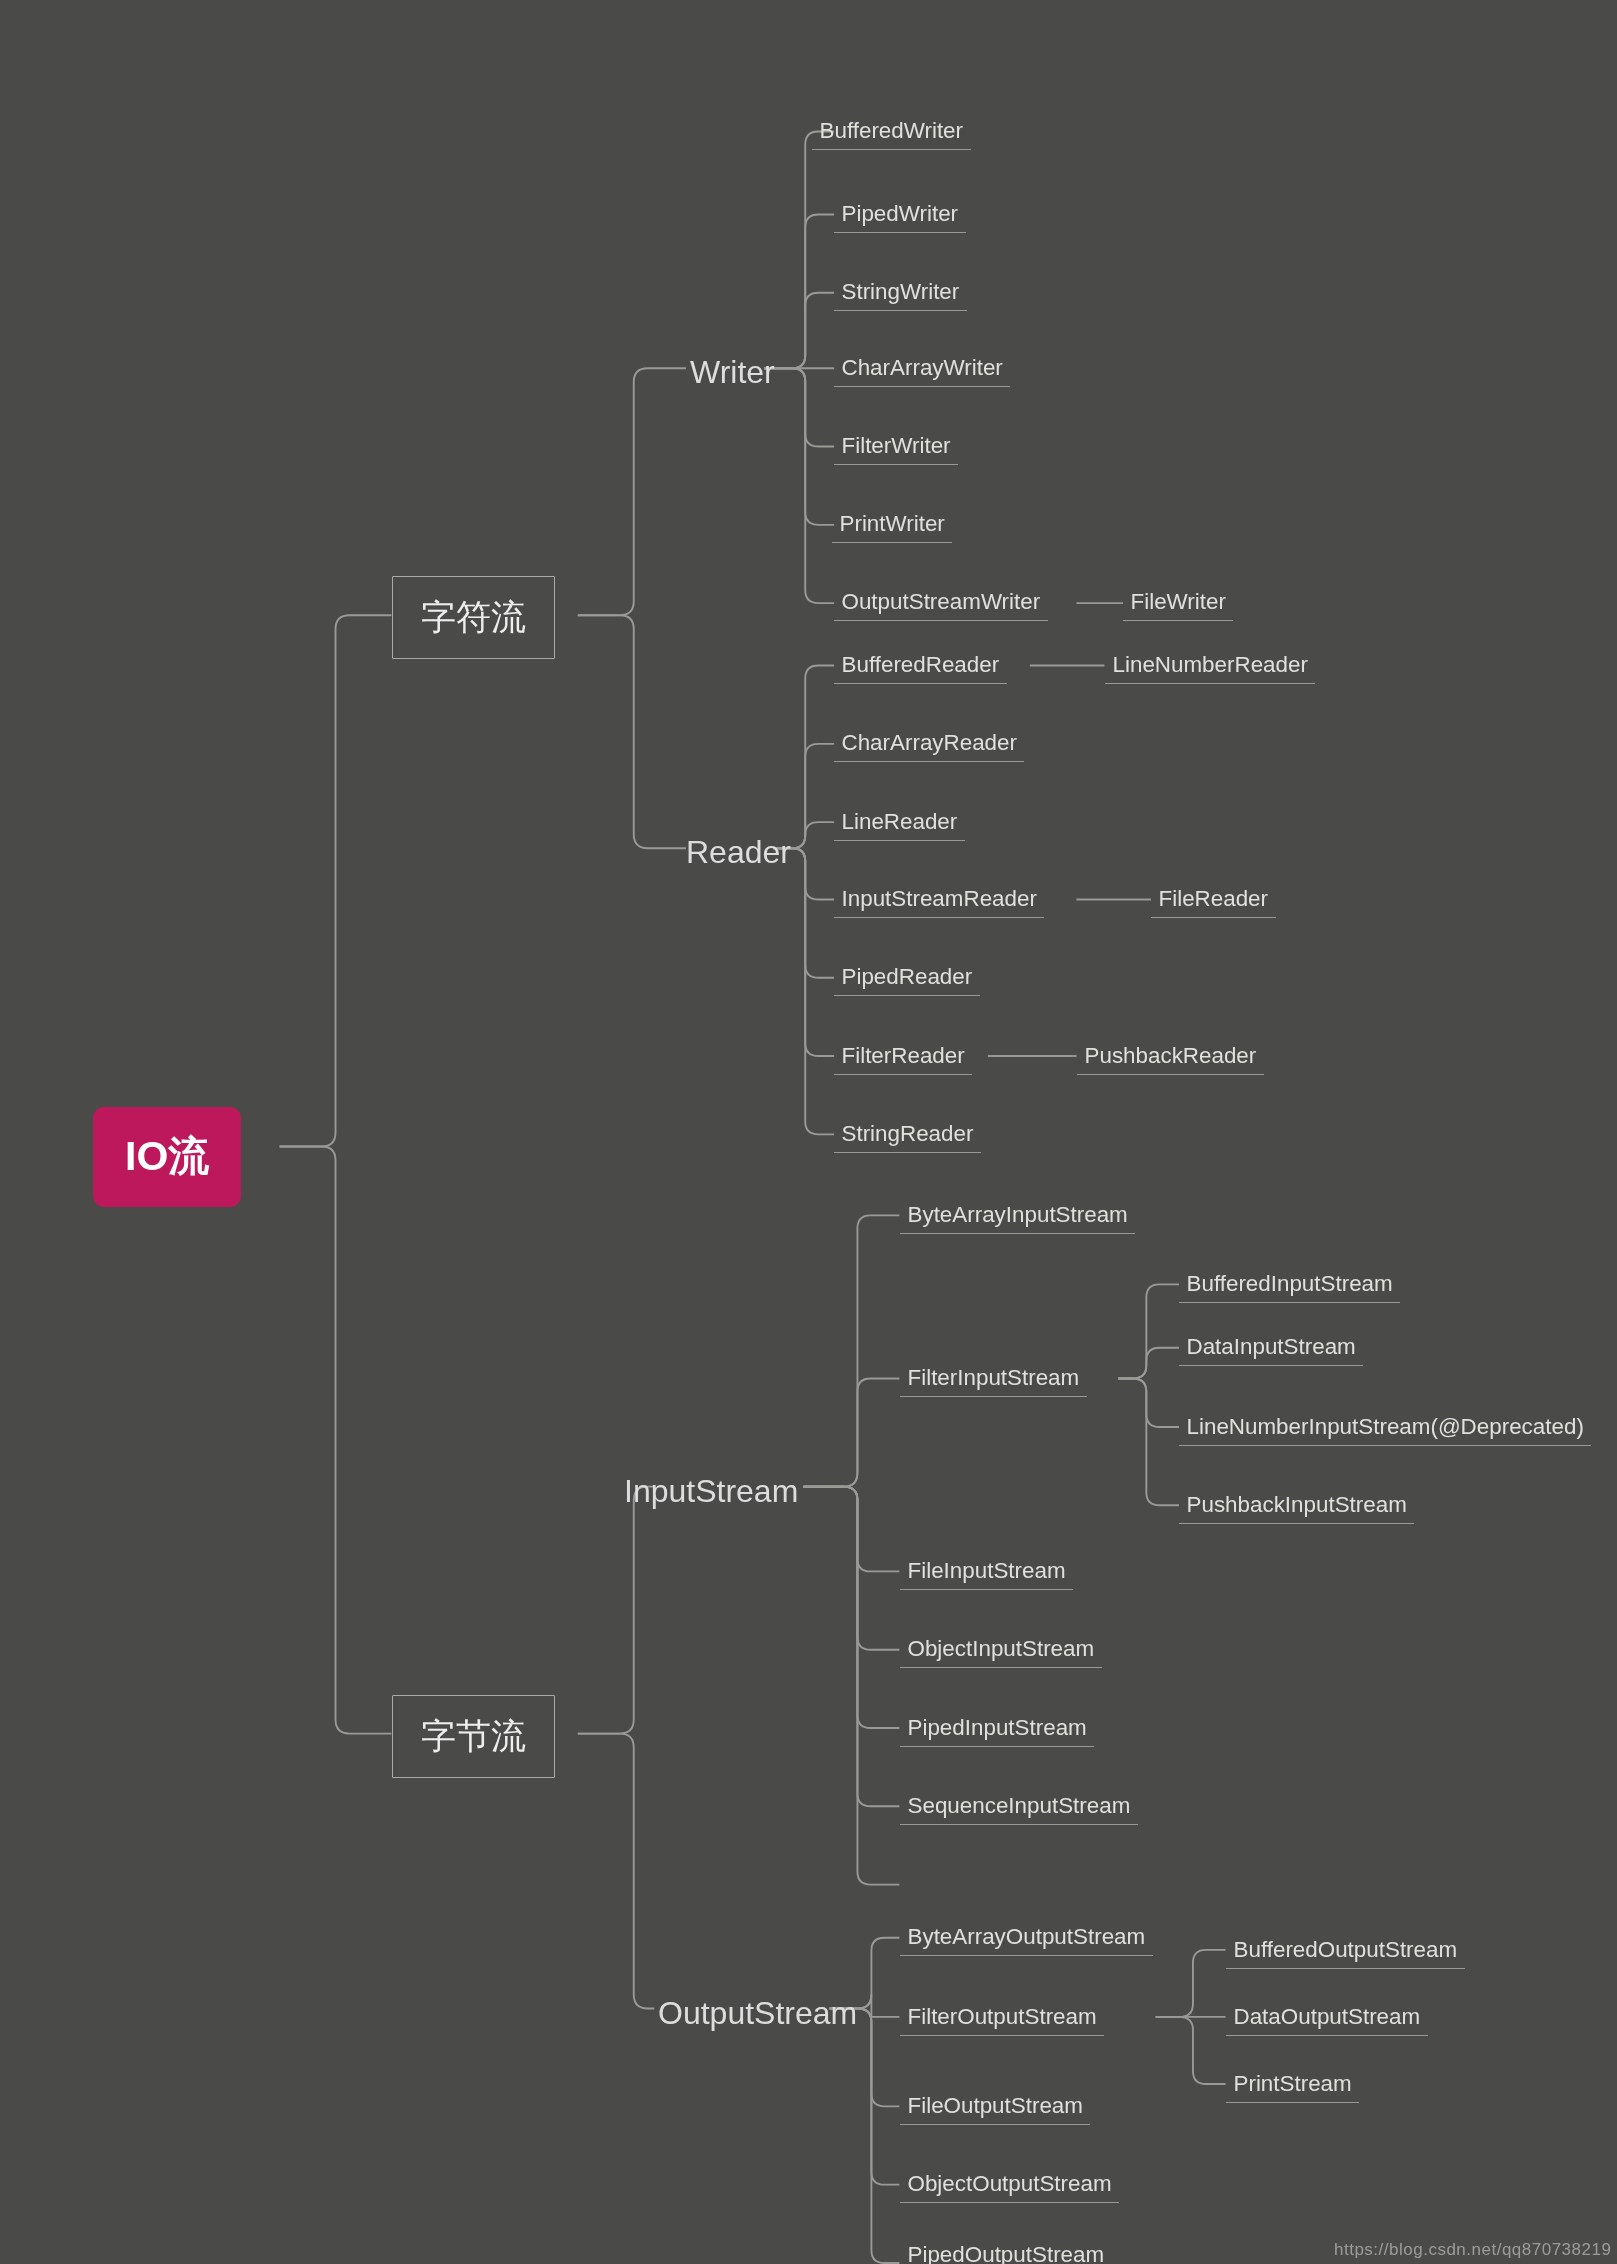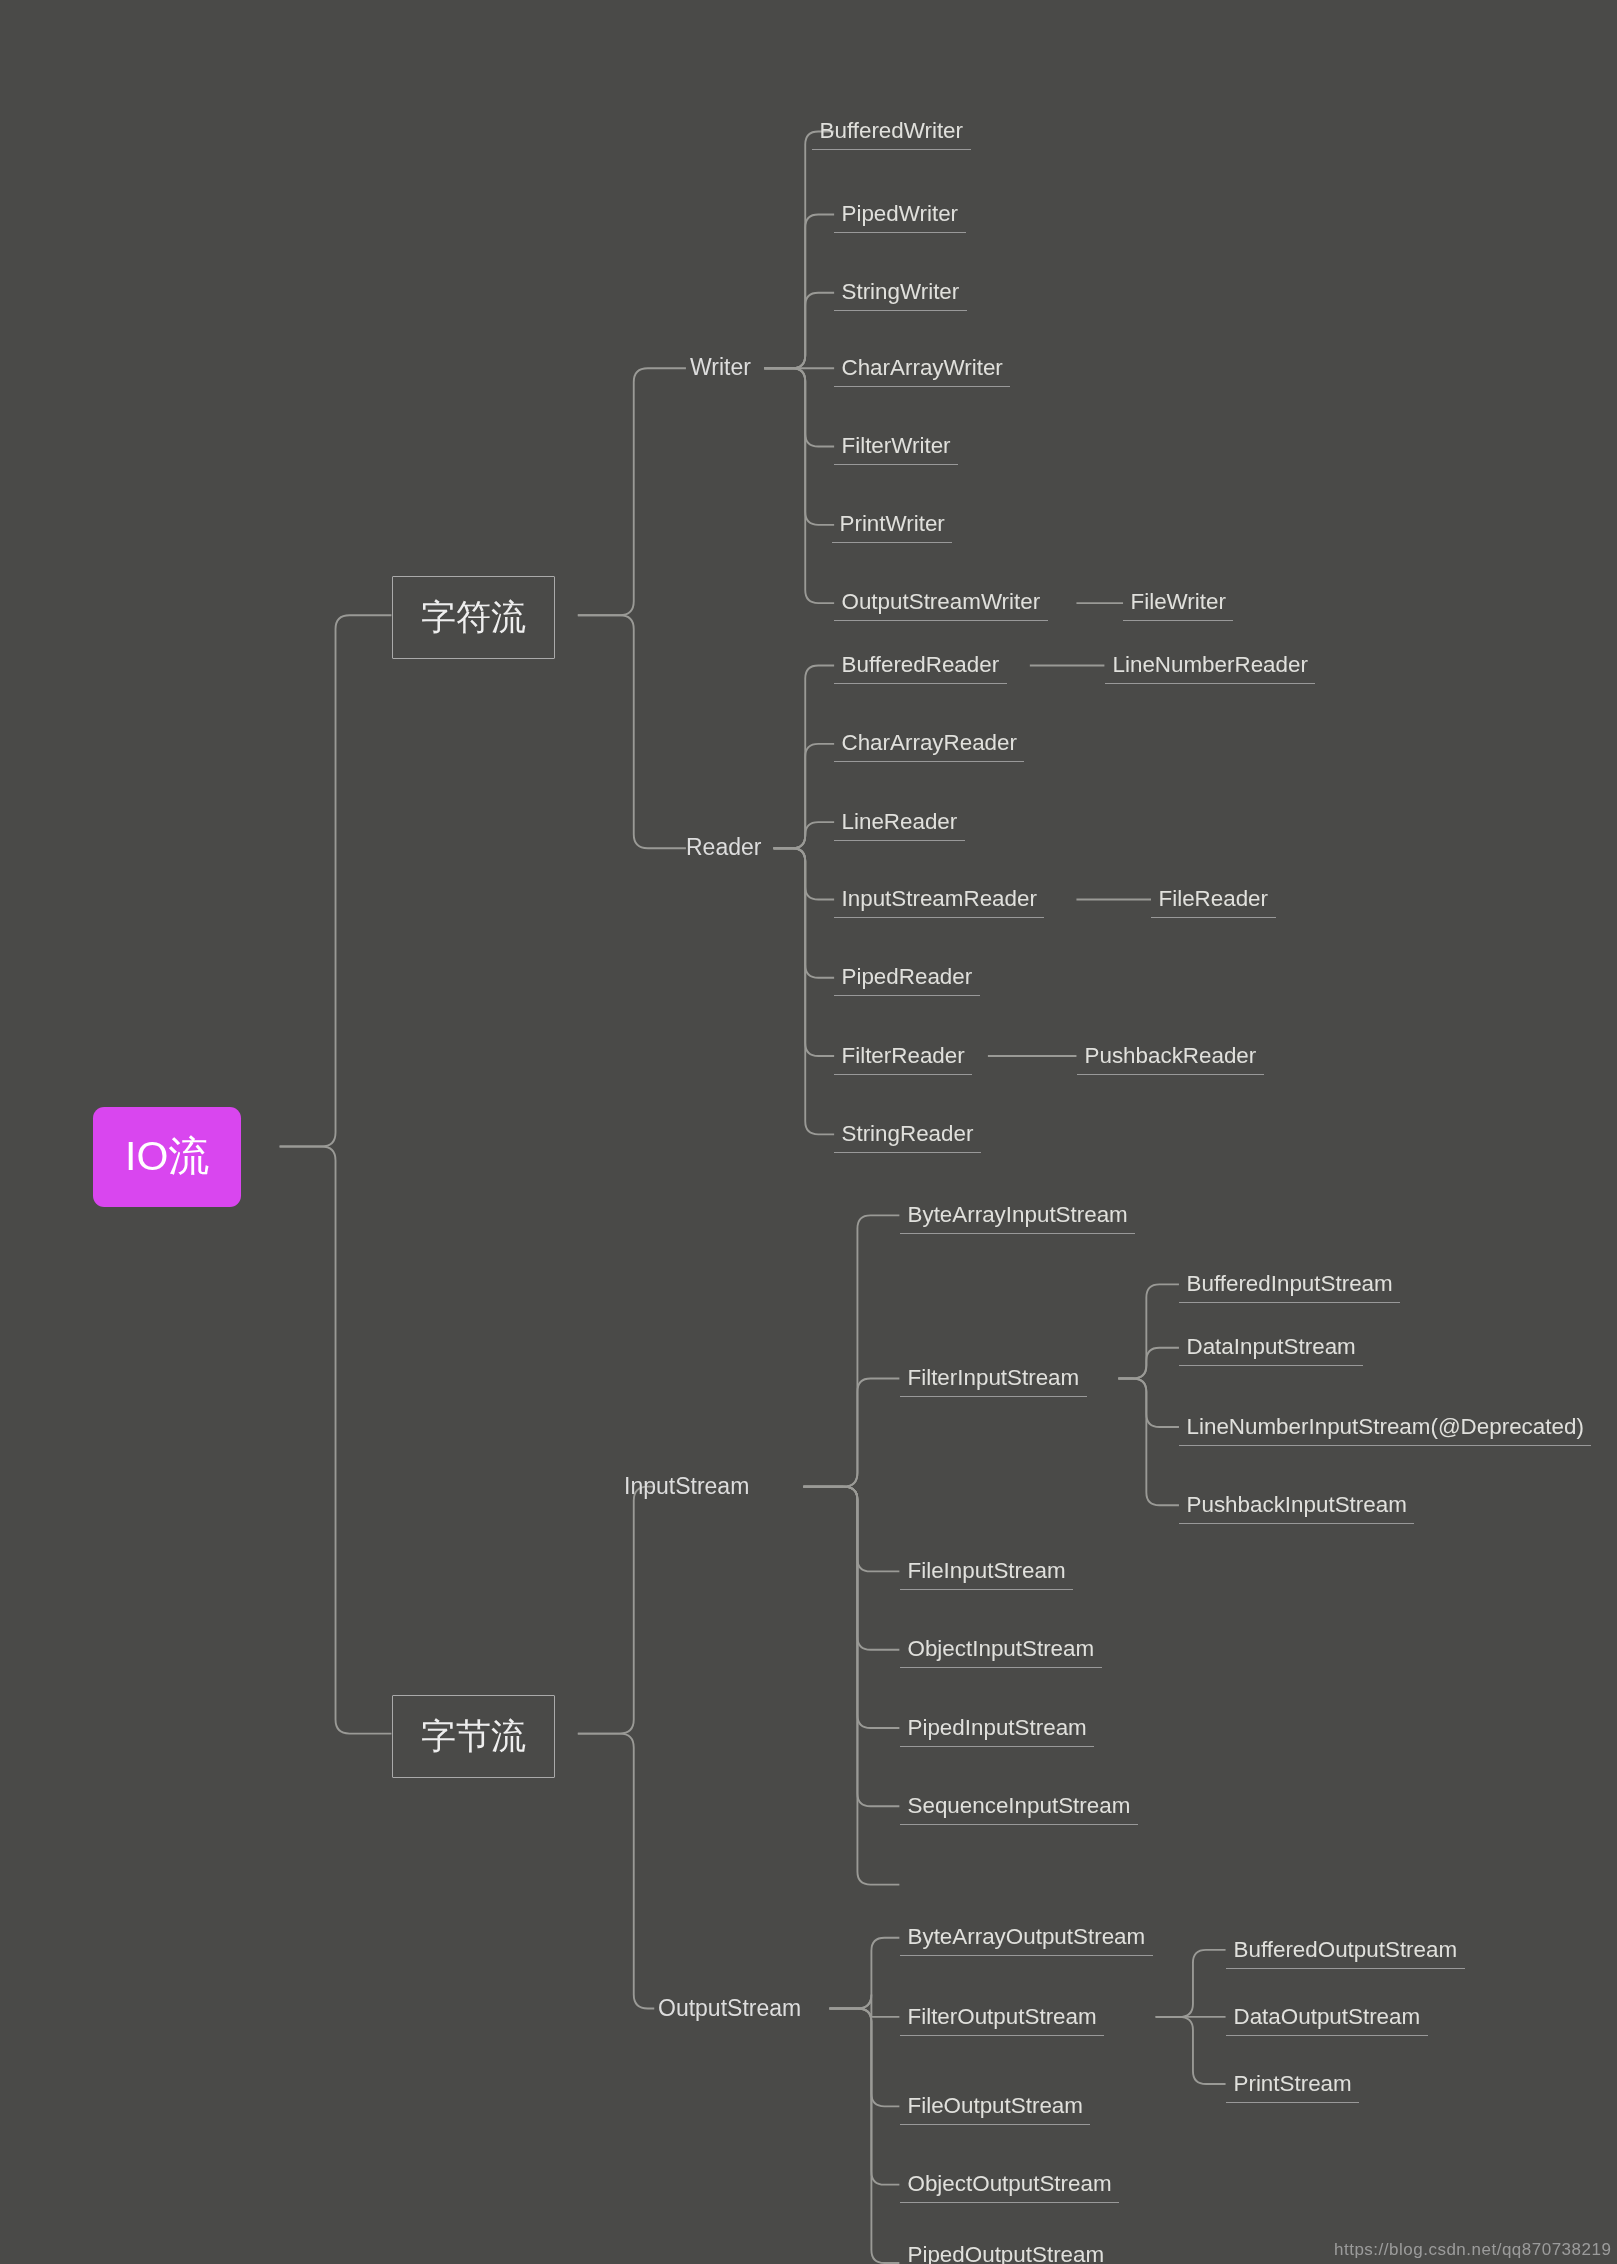--- a/index.html
+++ b/index.html
@@ -1,20 +1,20 @@
 <!DOCTYPE html>
 <html style="font-size:15px"><head>
 <meta charset="utf-8">
 <style>
   html,body{margin:0;padding:0;background:#4a4a48;font-family:"Helvetica Neue",Arial,sans-serif;color:#e8e8e6}
   .wrap{position:relative;width:1617px;height:2264px;overflow:hidden}
   svg{position:absolute;top:0;left:0}
-  .root{position:absolute;background:#d946ef;border-radius:11.2px;padding:22.4px 32px;font-size:41px;font-weight:400;color:#fff;white-space:nowrap}
+  .root{position:absolute;background:#be185d;border-radius:11.2px;padding:22.4px 32px;font-size:41px;font-weight:700;color:#fff;white-space:nowrap}
   .cat{position:absolute;border:1.9px solid #aaa;border-radius:1px;padding:17px 28px;font-size:35px;color:#eee;white-space:nowrap}
-  .lbl{position:absolute;font-size:23px;color:#ddd;white-space:nowrap}
+  .lbl{position:absolute;font-size:32px;color:#ddd;white-space:nowrap}
   .leaf{position:absolute;font-size:22.4px;color:#e0e0dc;white-space:nowrap;border-bottom:1.9px solid #999;padding:3.7px 7.5px 5.6px 7.5px}
   .wm{position:absolute;right:5.6px;bottom:3.7px;font-size:17px;color:#aaa;opacity:.85;letter-spacing:0.5px}
 </style>
 </head>
 <body>
 <div class="wrap">
 
 <svg width="1617" height="2264" viewBox="0 0 1735 2429">
   <g stroke="#9a9a96" stroke-width="2" fill="none">
 

